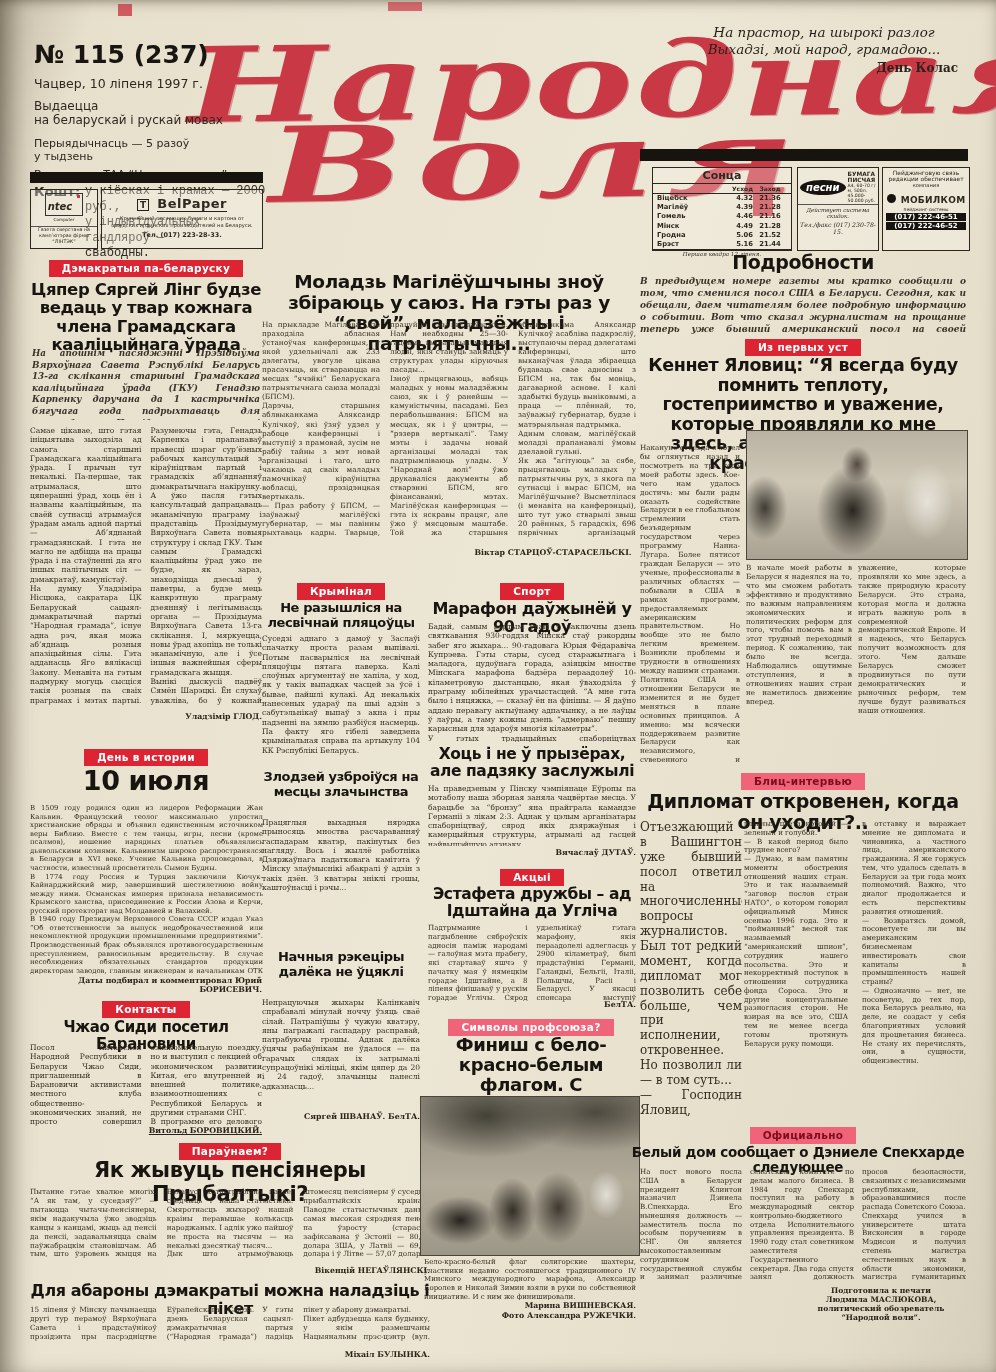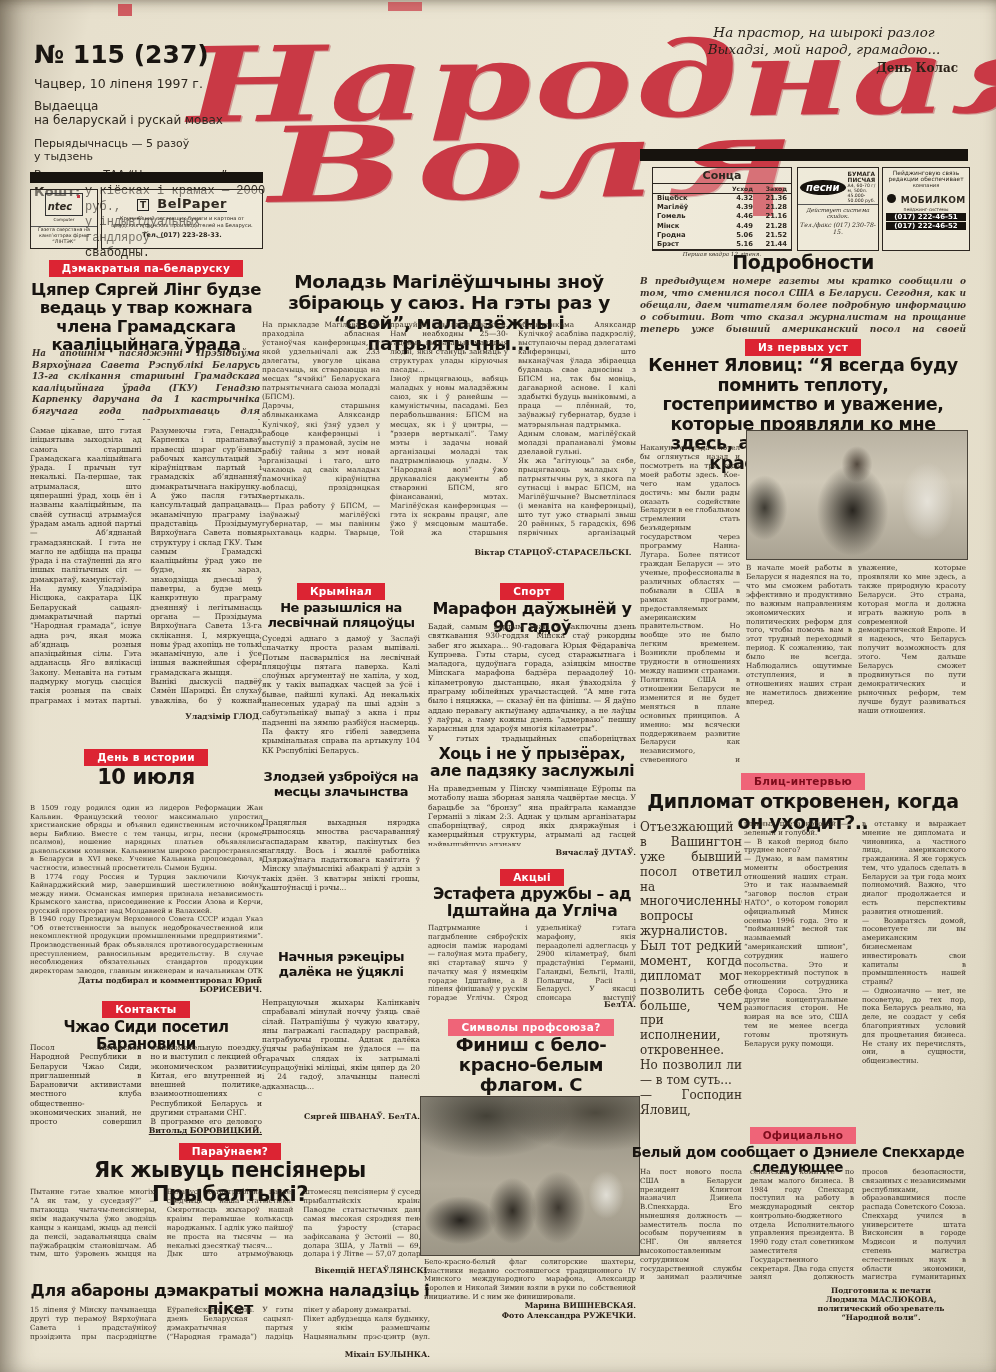--- a/index.html
+++ b/index.html
@@ -37,21 +37,21 @@
     radial-gradient(ellipse 22px 26px at 50% 26%, rgba(70,60,50,.9), transparent 70%),
     radial-gradient(ellipse 40px 60px at 82% 55%, rgba(235,232,224,.85), transparent 65%),
     radial-gradient(ellipse 35px 50px at 8% 60%, rgba(30,28,22,.8), transparent 65%),
     linear-gradient(#b9b2a2,#d0c9b8 40%,#a9a292);}
   .sun{border:1px solid #2c2620;font-family:"DejaVu Sans",sans-serif;background:rgba(250,246,236,.3);}
   .sun .st{font:bold 11px "DejaVu Sans",sans-serif;text-align:center;border-bottom:1px solid #2c2620;padding:1px 0;}
   .sun .sh{display:flex;font:bold 6px "DejaVu Sans",sans-serif;border-bottom:1px solid #2c2620;padding:1px 0;}
   .sun .sr{display:flex;font:bold 6.8px "DejaVu Sans",sans-serif;line-height:1.35;}
   .sun .c0{width:58px;padding-left:4px;text-align:left;}
   .sun .c1{width:38px;text-align:right;}
-  .sun .c2{width:34px;text-align:right;padding-right:3px;}
+  .sun .c2{width:34px;text-align:center;padding-right:3px;}
   .sun .sf{font:italic 5.6px "DejaVu Serif",serif;text-align:center;border-top:1px solid #2c2620;padding:1px 0;}
   .redsq{background:#c93945;}
   .tiny{font-family:"DejaVu Sans",sans-serif;}
 </style>
 </head>
 <body>
 
 <div id="page">
 
   <div class="abs script" style="left:186px;top:44px;font-size:104px;letter-spacing:2px;transform:scaleX(1.42) rotate(-1deg);z-index:1;">Народная</div>
@@ -176,21 +176,21 @@
   <div class="abs hl" style="left:30px;top:281px;width:232px;font-size:16.5px;">Цяпер Сяргей Лінг будзе ведаць у твар кожнага члена Грамадскага кааліцыйнага ўрада</div>
   <div class="abs lead" style="left:32px;top:348px;width:228px;height:72px;">На апошнім пасяджэнні Прэзідыўма Вярхоўнага Савета Рэспублікі Беларусь 13-га склікання старшыні Грамадскага кааліцыйнага ўрада (ГКУ) Генадзю Карпенку даручана да 1 кастрычніка бягучага года падрыхтаваць для зацвярджэння Прэзідыумам структуры і складу ГКУ.</div>
   <div class="abs txt cols2" style="left:30px;top:426px;width:232px;height:282px;">Самае цікавае, што гэтая ініцыятыва зыходзіла ад самога старшыні Грамадскага кааліцыйнага ўрада. І прычын тут некалькі. Па-першае, так атрымалася, што цяперашні ўрад, хоць ён і названы кааліцыйным, па сваёй сутнасці атрымаўся ўрадам амаль адной партыі — Аб’яднанай грамадзянскай. І гэта не магло не адбіцца на працы ўрада і на стаўленні да яго іншых палітычных сіл — дэмакратаў, камуністаў.
 На думку Уладзіміра Нісцюка, сакратара ЦК Беларускай сацыял-дэмакратычнай партыі “Народная грамада”, існуе адна рэч, якая можа аб’яднаць розныя апазіцыйныя сілы. Гэта адданасць Яго вялікасці Закону. Менавіта на гэтым падмурку могуць сысціся такія розныя па сваіх праграмах і мэтах партыі. Разумеючы гэта, Генадзь Карпенка і прапанаваў правесці шэраг сур’ёзных рабочых кансультацый з кіраўніцтвам партый і грамадскіх аб’яднанняў дэмакратычнага накірунку. А ўжо пасля гэтых кансультацый дапрацаваць эканамічную праграму і прадставіць Прэзідыуму Вярхоўнага Савета новыя структуру і склад ГКУ. Тым самым Грамадскі кааліцыйны ўрад ужо не будзе, як зараз, знаходзіцца дзесьці ў паветры, а будзе мець канкрэтную праграму дзеянняў і легітымнасць органа — Прэзідыума Вярхоўнага Савета 13-га склікання. І, мяркуецца, новы ўрад ахопіць не толькі эканамічную, але і ўсе іншыя важнейшыя сферы грамадскага жыцця.
 Вынікі дыскусіі падвёў Сямён Шарэцкі. Ён слухаў уважліва, бо ў кожнай палітычнай плыні ёсць свой погляд на вырашэнне балючых беларускіх праблем. У прыватнасці, наладзіць сваё бачанне выхаду з крызісу выказала новае для Беларусі аб’яднанне “Яблока”. А там, дзе патрэбна, абавязкова шукаць узгадненняў і паразумення: “Знойдзем — значыць, шансы нашы ўзрастуць, — гаворыць старшыня Вярхоўнага Савета Рэспублікі Беларусь 13-га склікання Сямён Шарэцкі. — Не знойдзем — значыць, вымушаны будзем ісці кожны сваім шляхам...”</div>
   <div class="abs byline" style="left:120px;top:712px;width:142px;">Уладзімір ГЛОД.</div>
 
   <div class="abs rubwrap" style="left:30px;top:746px;width:232px;">
     <span class="rub">День в истории</span>
   </div>
-  <div class="abs hl" style="left:30px;top:766px;width:232px;font-size:21px;">10 июля</div>
+  <div class="abs hl" style="left:30px;top:766px;width:232px;font-size:27px;">10 июля</div>
   <div class="abs" style="left:30px;top:804px;width:233px;height:170px;overflow:hidden;">
     <div class="txt" style="height:auto;font-size:6.9px;">В 1509 году родился один из лидеров Реформации Жан Кальвин. Французский теолог максимально упростил христианские обряды и объявил единственным источником веры Библию. Вместе с тем танцы, игры, песни (кроме псалмов), ношение нарядных платьев объявлялись дьявольскими кознями. Кальвинизм широко распространялся в Беларуси в XVI веке. Учение Кальвина проповедовал, в частности, известный просветитель Сымон Будны.</div>
     <div class="txt" style="height:auto;font-size:6.9px;">В 1774 году Россия и Турция заключили Кючук-Кайнарджийский мир, завершивший шестилетнюю войну между ними. Османская империя признала независимость Крымского ханства, присоединение к России Азова и Керчи, русский протекторат над Молдавией и Валахией.</div>
     <div class="txt" style="height:auto;font-size:6.9px;">В 1940 году Президиум Верховного Совета СССР издал Указ “Об ответственности за выпуск недоброкачественной или некомплектной продукции промышленными предприятиями”. Производственный брак объявлялся противогосударственным преступлением, равносильным вредительству. В случае несоблюдения обязательных стандартов продукции директорам заводов, главным инженерам и начальникам ОТК угрожало тюремное заключение от 5 до 8 лет.</div>
 
   </div>
   <div class="abs byline" style="left:40px;top:976px;width:222px;">Даты подбирал и комментировал Юрий БОРИСЕВИЧ.</div>
 
   <div class="abs rubwrap" style="left:30px;top:998px;width:232px;">
     <span class="rub">Контакты</span>

